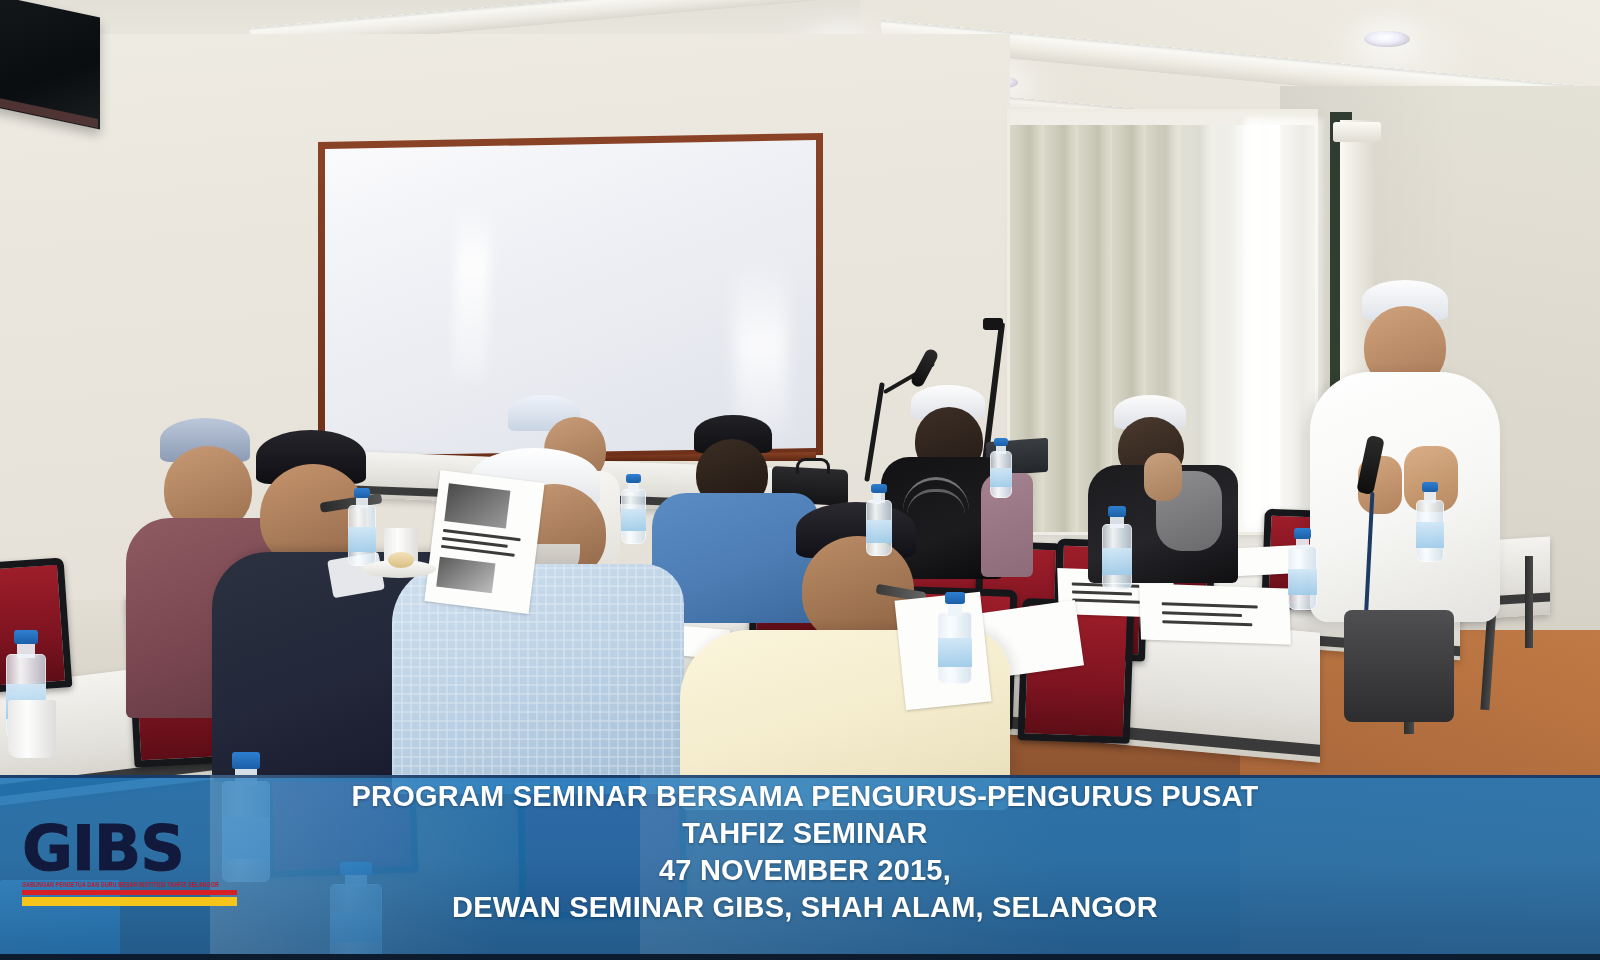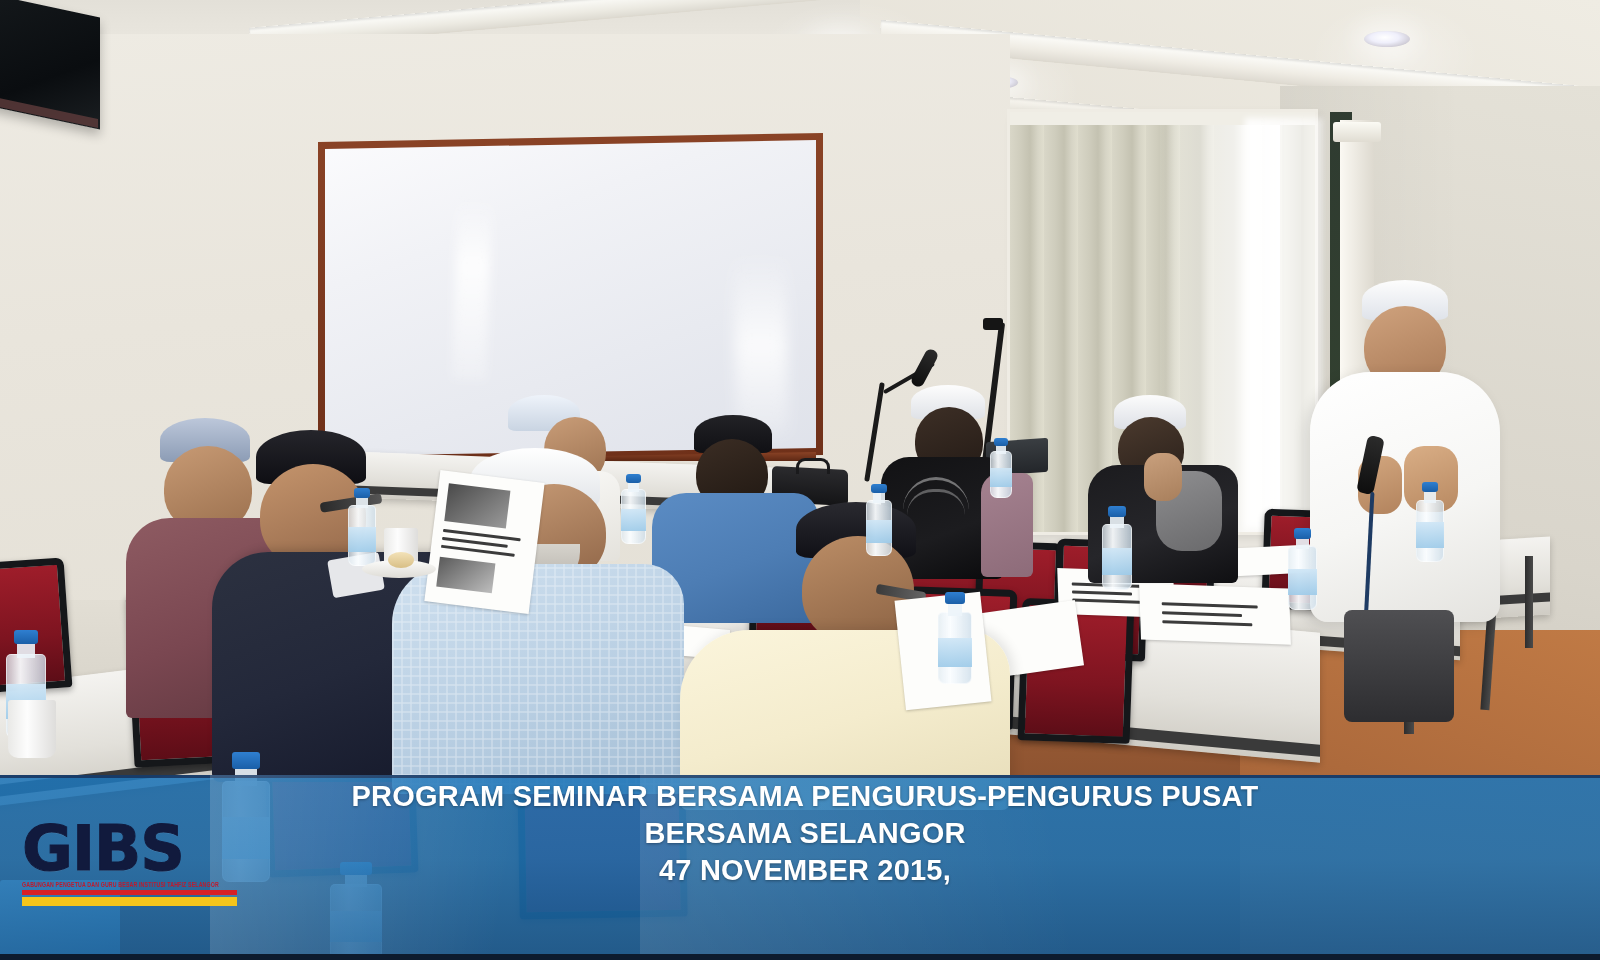--- a/index.html
+++ b/index.html
@@ -553,17 +553,18 @@
 
   <div id="logo">
     <div class="logo-word">GIBS</div>
     <div class="logo-tag">GABUNGAN PENGETUA DAN GURU BESAR INSTITUSI TAHFIZ SELANGOR</div>
     <div class="logo-bar red"></div>
     <div class="logo-bar yellow"></div>
   </div>
 
   <div id="banner-text">
     <span class="ln">PROGRAM SEMINAR BERSAMA PENGURUS-PENGURUS PUSAT</span>
-    <span class="ln">BERSAMA SELANGOR</span>
+    <span class="ln">TAHFIZ SEMINAR</span>
     <span class="ln">47 NOVEMBER 2015,</span>
+    <span class="ln">DEWAN SEMINAR GIBS, SHAH ALAM, SELANGOR</span>
   </div>
 
 </div>
 
 </body></html>

